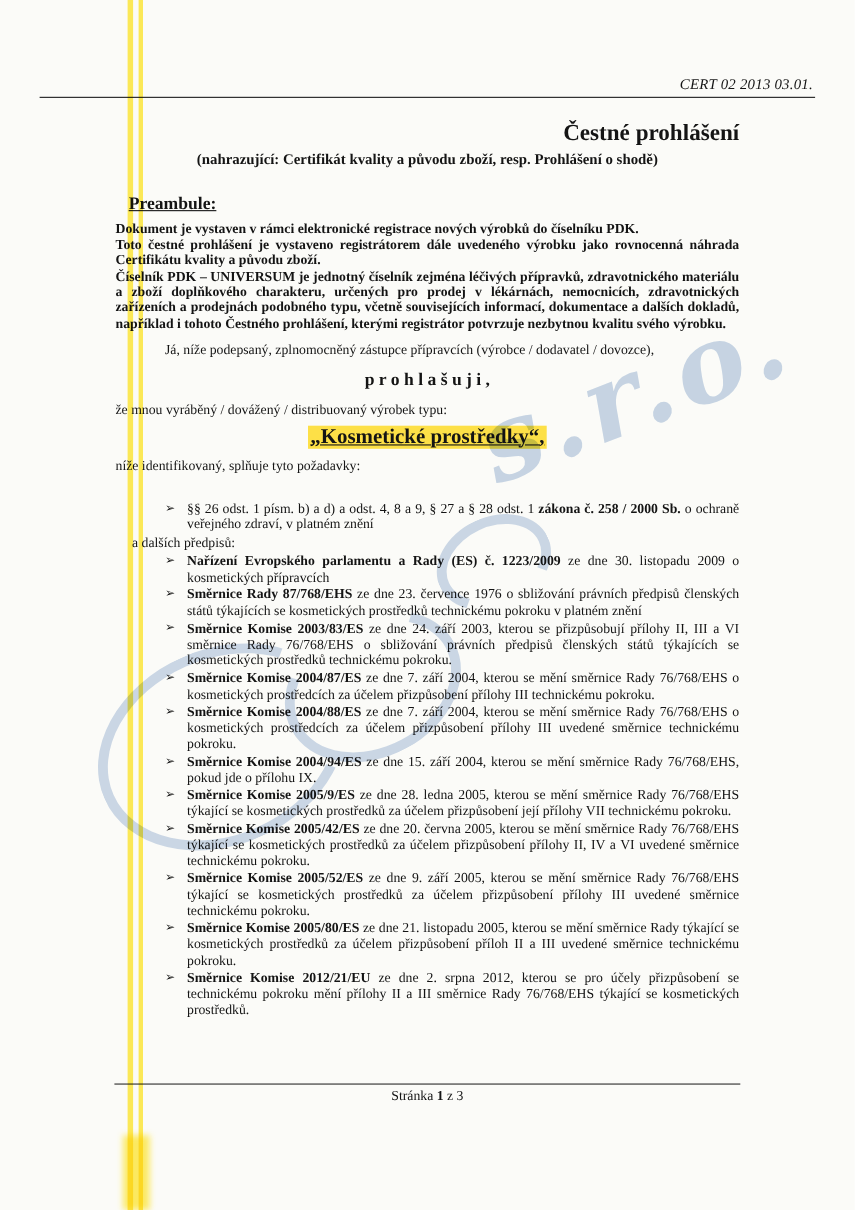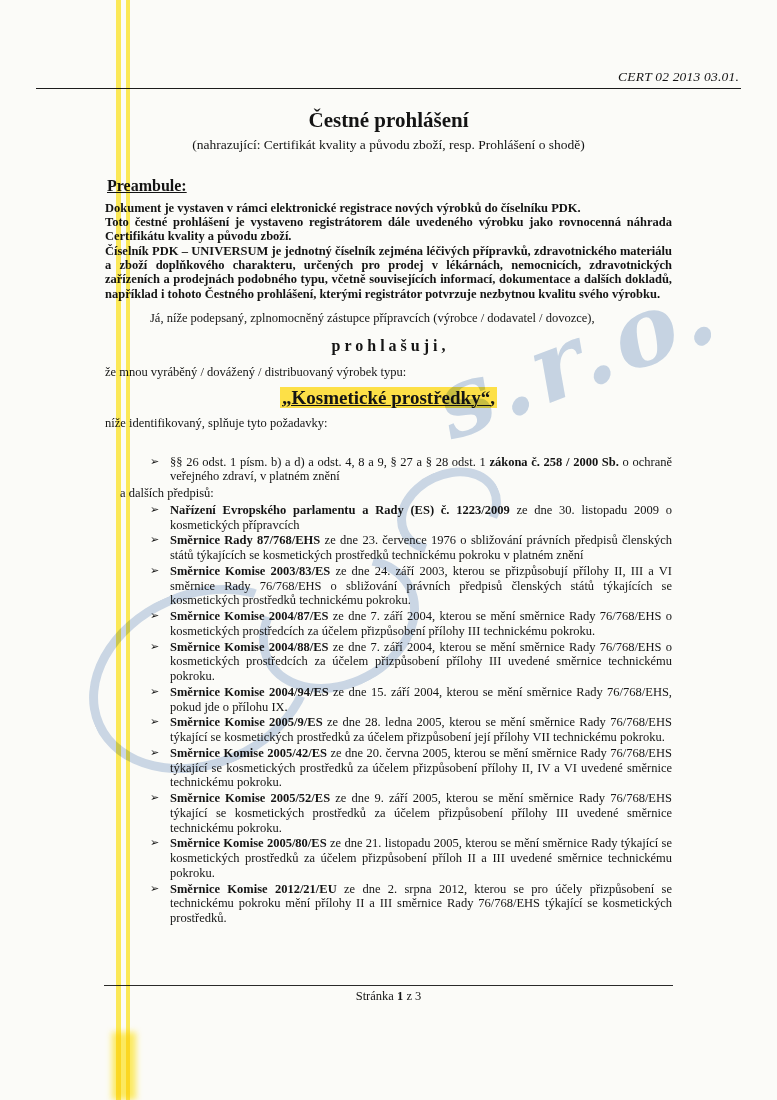--- a/index.html
+++ b/index.html
@@ -23,27 +23,27 @@
     border-top:1.6px solid #1c1c1c;height:0;
   }
 
   
   .content{
     position:absolute;left:105px;top:108px;width:567px;
     font-size:12.5px;line-height:1.18;
     z-index:1;
   }
   .title{
-    font-size:21px;font-weight:bold;text-align:center;margin:0 0 4px;
+    font-size:21px;font-weight:bold;text-align:right;margin:0 0 4px;
   }
   .subtitle{
-    font-size:13.5px;font-weight:normal;text-align:center;margin:0 0 24px;
+    font-size:13.5px;font-weight:bold;text-align:center;margin:0 0 24px;
   }
   .preambule-heading{
-    font-size:16px;font-weight:bold;margin:0 2px 5px;text-decoration:underline;text-decoration-thickness:1px;
+    font-size:16px;font-weight:bold;margin:0 12px 5px;text-decoration:underline;text-decoration-thickness:1px;
   }
   .preambule-p{
     margin:0;font-weight:bold;text-align:justify;line-height:1.15;
   }
   .intro{margin:10px 0 0;padding-left:45px;}
   .verb{
     text-align:center;font-weight:bold;font-size:16px;
     margin:11px 18px 0;
   }
   .product-line{margin:9px 0 0;}

